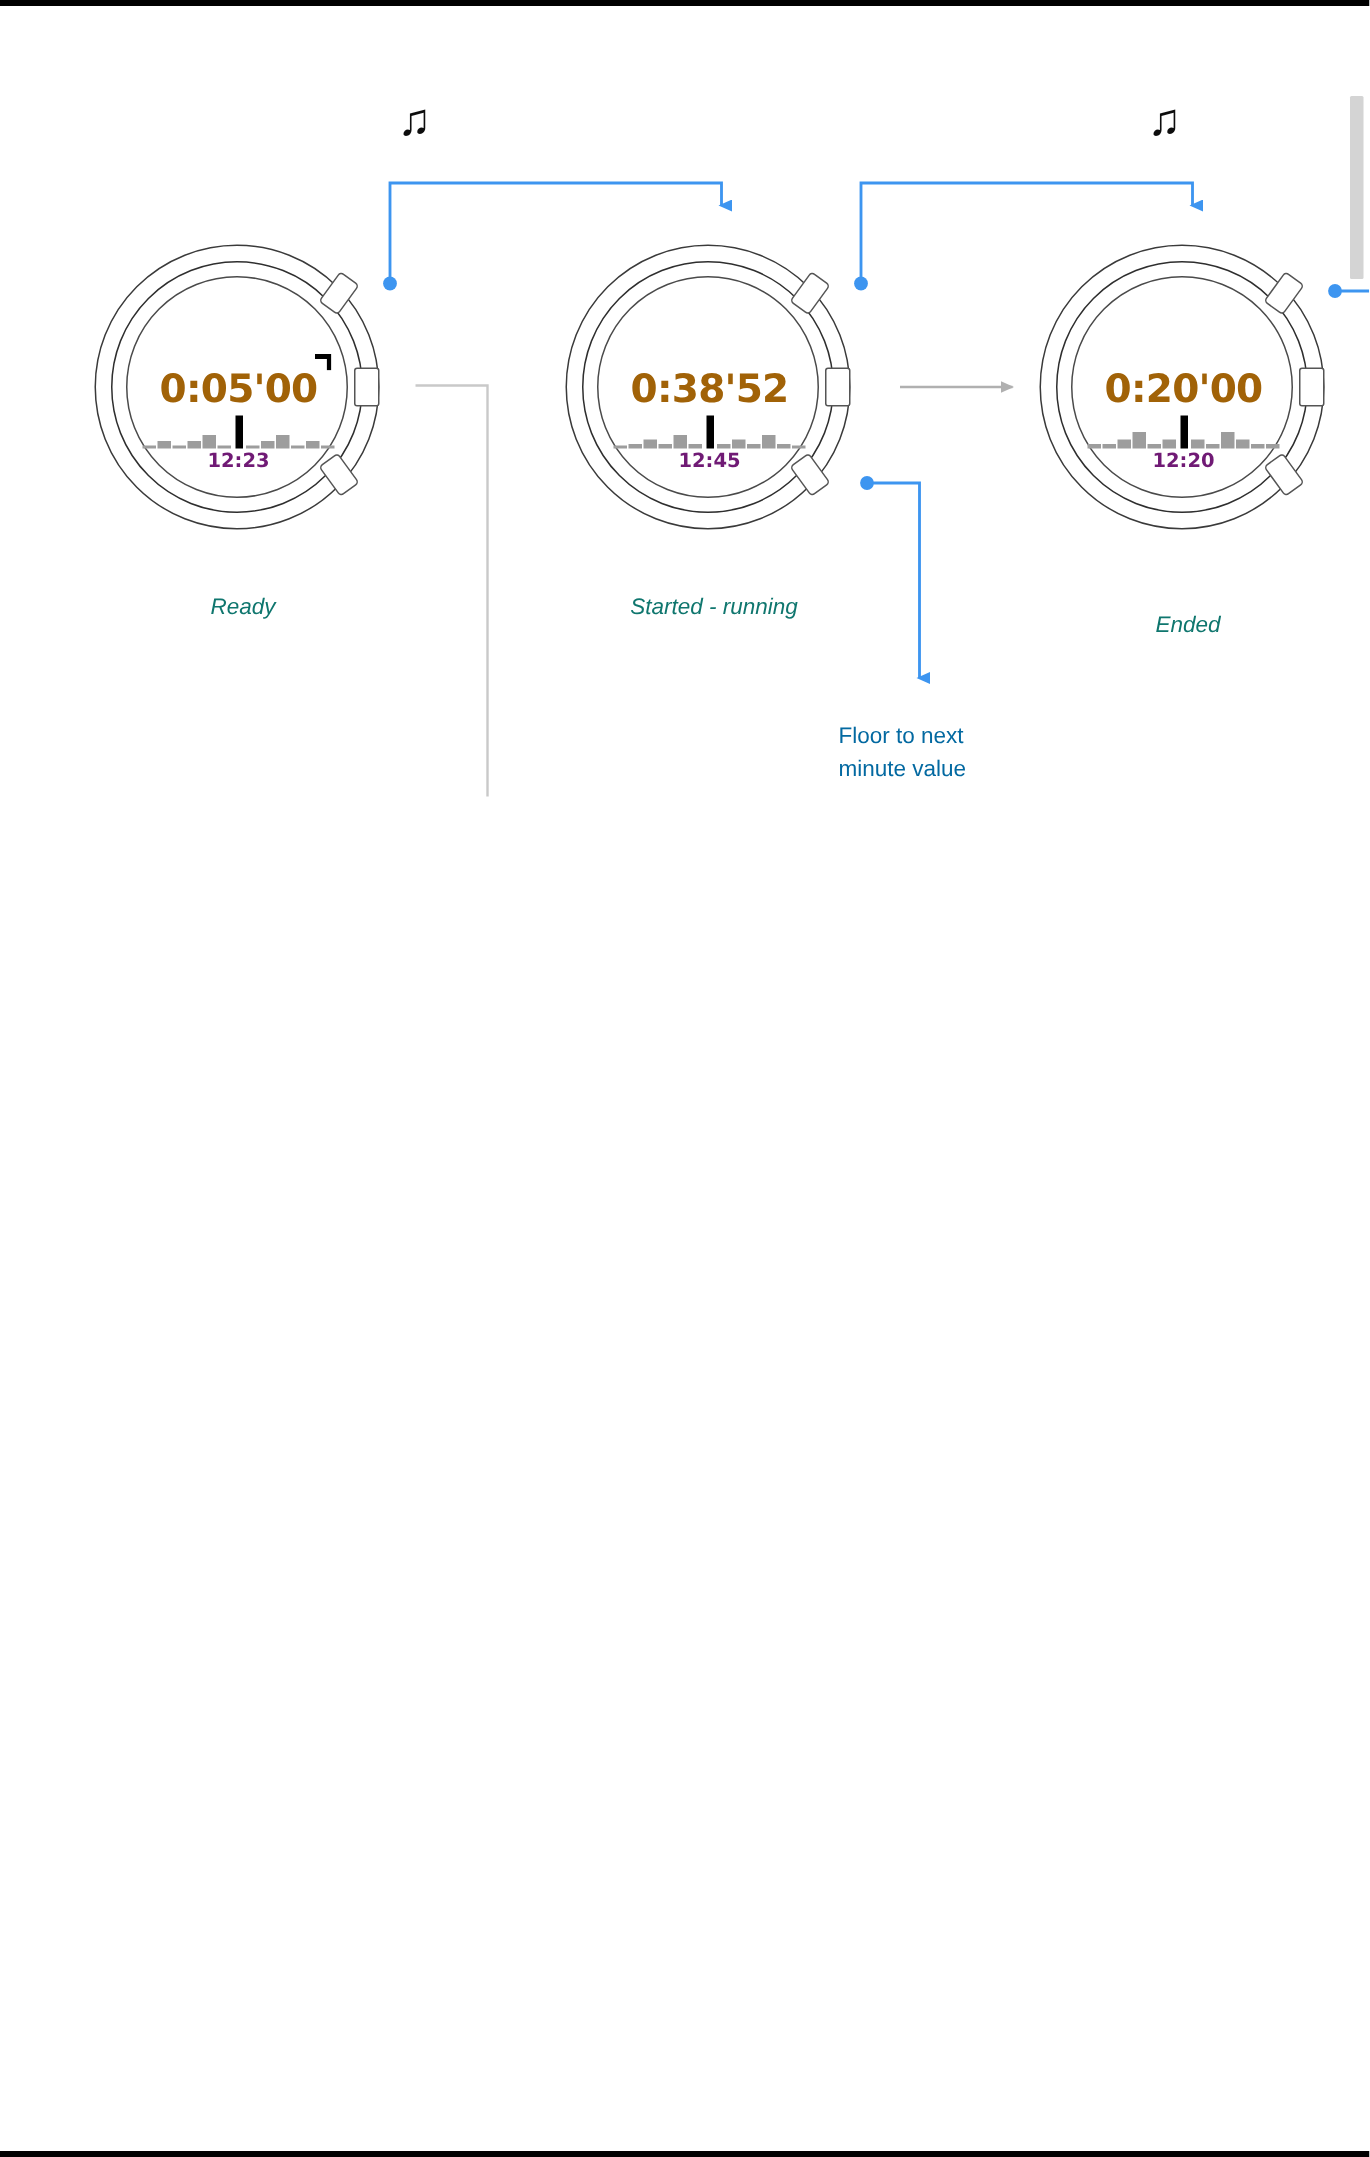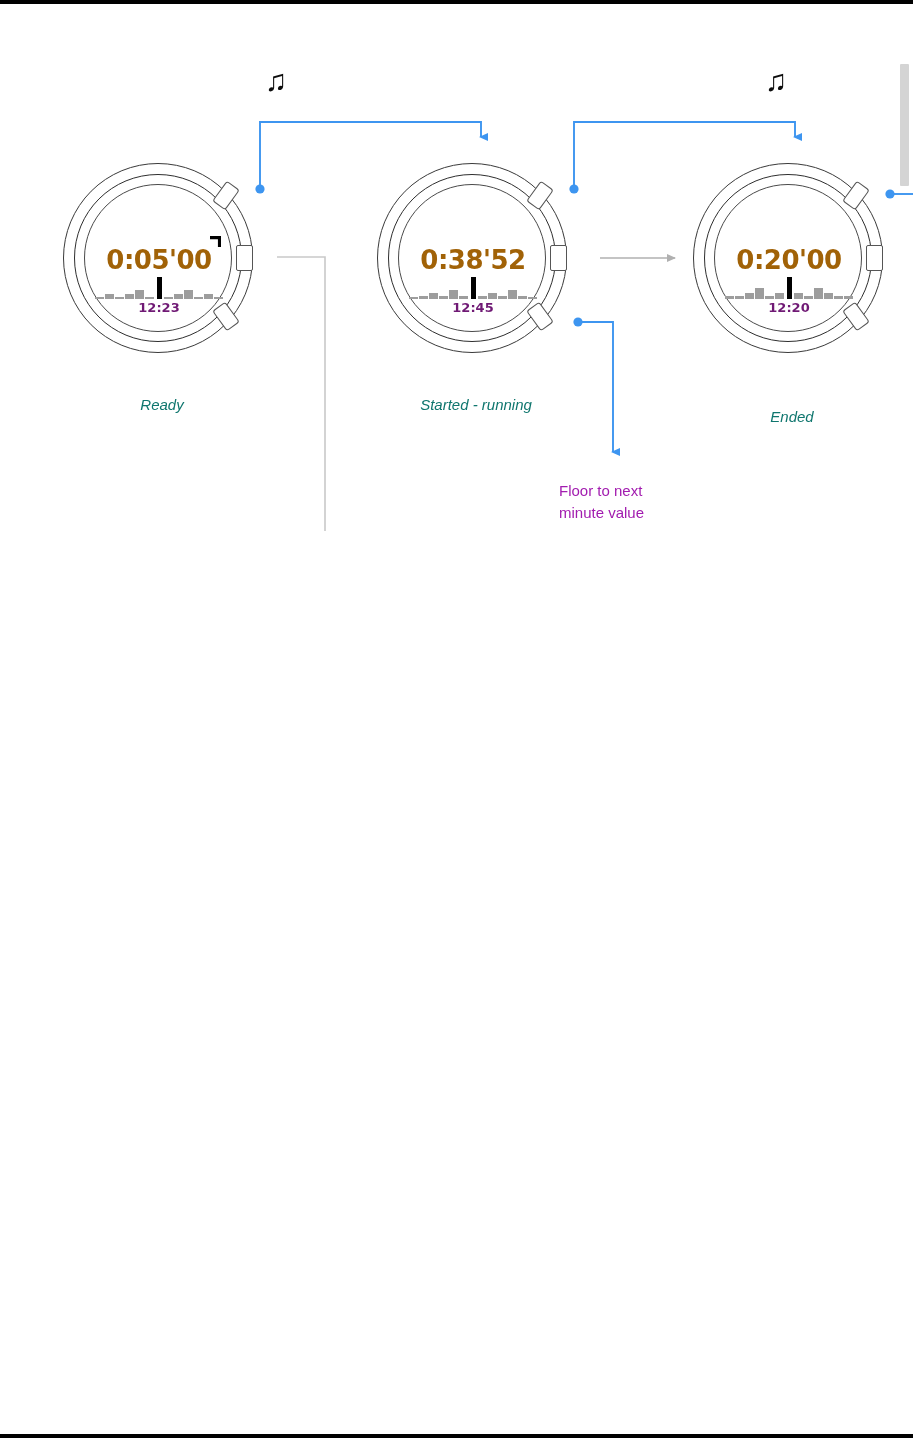--- a/index.html
+++ b/index.html
@@ -146,21 +146,21 @@
     color: #0f766e;
     white-space: nowrap;
     text-align: center;
     font-style: italic;
   }
 
   
   .note {
     position: absolute;
     font-size: 15px;
-    color: #a21caf;
+    color: #0369a1;
     line-height: 22px;
     white-space: pre-line;
   }
 
   
   .music {
     position: absolute;
     font-size: 30px;
     color: #0d0d0d;
     line-height: 30px;

